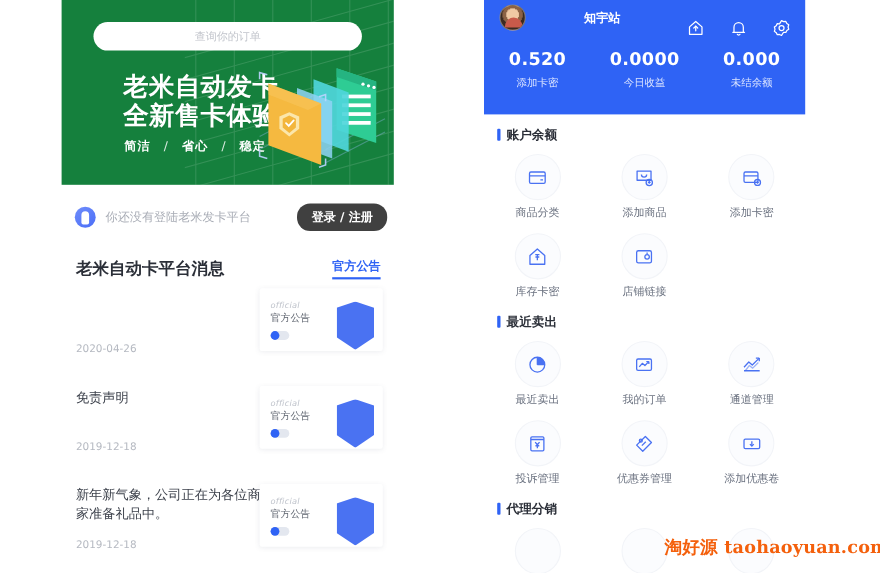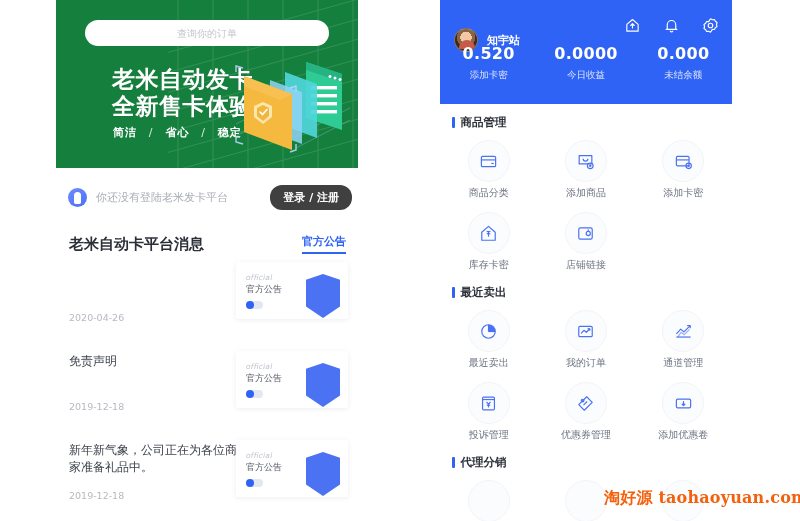--- a/index.html
+++ b/index.html
@@ -151,21 +151,21 @@
   }
 
   
   .right-panel {
     position: absolute; left: 440px; top: 0; width: 292px; height: 521px;
     background: #fff;
   }
   .rp-header {
     position: relative; width: 292px; height: 104px; background: #2f63f5;
   }
-  .rp-user { position: absolute; left: 14px; top: 28px; display: flex; align-items: center; }
+  .rp-user { position: absolute; left: 14px; top: 4px; display: flex; align-items: center; gap: 44px; }
   .rp-avatar {
     width: 24px; height: 24px; border-radius: 50%;
     background: radial-gradient(circle at 50% 38%, #f0c9a4 0 32%, #8c6245 33% 52%, #3b2a20 53% 100%);
     border: 1px solid rgba(255,255,255,.35);
     position: relative; overflow: hidden;
   }
   .rp-avatar::after {
     content: ""; position: absolute; left: 4px; bottom: 2px;
     width: 16px; height: 9px; border-radius: 8px 8px 0 0;
     background: #c85a4a;
@@ -414,21 +414,21 @@
         <div class="stat">
           <div class="stat-val">0.000</div>
           <div class="stat-lbl">未结余额</div>
         </div>
       </div>
     </div>
 
     <div class="section">
       <div class="sec-title">
         <span class="sec-bar"></span>
-        <span>商品管理</span>
+        <span>账户余额</span>
       </div>
       <div class="grid">
 
         <div class="cell">
           <div class="cell-circle">
             <svg width="19" height="19" viewBox="0 0 24 24" fill="none" stroke="#4a72f2" stroke-width="1.5" stroke-linejoin="round">
               <rect x="3" y="5.5" width="18" height="13" rx="1.6"></rect>
               <path d="M3 10 H21"></path>
                 <path d="M15.5 14.5 H18.5"></path>
             </svg>

